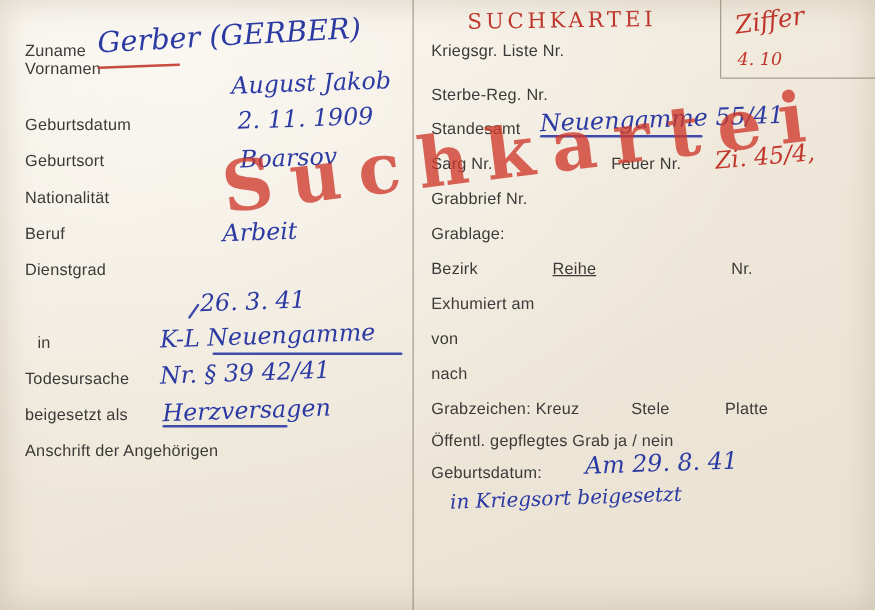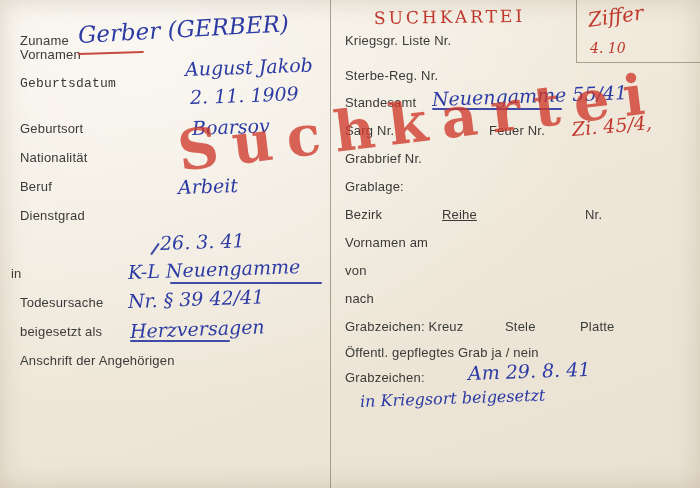--- a/index.html
+++ b/index.html
@@ -140,48 +140,48 @@
   <div class="v-line" id="v-line-main"></div>
   <div class="v-line" id="v-line-right"></div>
   <div id="h-line-right"></div>
 
   <div id="suchkartei-title">SUCHKARTEI</div>
   <div id="ziffer">Ziffer</div>
   <div id="ziffer-num">4. 10</div>
 
   <div class="lbl" style="left:20px; top:33px;">Zuname</div>
   <div class="lbl" style="left:20px; top:47px;">Vornamen</div>
-  <div class="lbl" style="left:20px; top:76px;font-family:Liberation Mono, monospace;">Geburtsdatum</div>
+  <div class="lbl" style="left:20px; top:92px;">Geburtsdatum</div>
   <div class="lbl" style="left:20px; top:121px;">Geburtsort</div>
   <div class="lbl" style="left:20px; top:150px;">Nationalität</div>
   <div class="lbl" style="left:20px; top:179px;">Beruf</div>
   <div class="lbl" style="left:20px; top:208px;">Dienstgrad</div>
-  <div class="lbl" style="left:11px; top:266px;">in</div>
+  <div class="lbl" style="left:30px; top:266px;">in</div>
   <div class="lbl" style="left:20px; top:295px;">Todesursache</div>
   <div class="lbl" style="left:20px; top:324px;">beigesetzt als</div>
   <div class="lbl" style="left:20px; top:353px;">Anschrift der Angehörigen</div>
 
   <div class="lbl" style="left:345px; top:68px;">Sterbe-Reg. Nr.</div>
   <div class="lbl" style="left:345px; top:33px;">Kriegsgr. Liste Nr.</div>
   <div class="lbl" style="left:345px; top:95px;">Standesamt</div>
   <div class="lbl" style="left:345px; top:123px;">Sarg Nr.</div>
   <div class="lbl" style="left:489px; top:123px;">Feuer Nr.</div>
   <div class="lbl" style="left:345px; top:151px;">Grabbrief Nr.</div>
   <div class="lbl" style="left:345px; top:179px;">Grablage:</div>
   <div class="lbl" style="left:345px; top:207px;text-align:center;">Bezirk</div>
   <div class="lbl" style="left:442px; top:207px;text-decoration:underline;">Reihe</div>
   <div class="lbl" style="left:585px; top:207px;">Nr.</div>
-  <div class="lbl" style="left:345px; top:235px;">Vornamen am</div>
+  <div class="lbl" style="left:345px; top:235px;">Exhumiert am</div>
   <div class="lbl" style="left:345px; top:263px;text-align:center;">von</div>
   <div class="lbl" style="left:345px; top:291px;">nach</div>
   <div class="lbl" style="left:345px; top:319px;">Grabzeichen: Kreuz</div>
   <div class="lbl" style="left:505px; top:319px;">Stele</div>
   <div class="lbl" style="left:580px; top:319px;">Platte</div>
   <div class="lbl" style="left:345px; top:345px;">Öffentl. gepflegtes Grab ja / nein</div>
-  <div class="lbl" style="left:345px; top:370px;">Grabzeichen:</div>
+  <div class="lbl" style="left:345px; top:370px;">Geburtsdatum:</div>
 
   <div class="hand ink-blue big slant" style="left:78px; top:22px;">Gerber  (GERBER)</div>
   <div class="ul" style="left:78px; top:52px; width:66px; transform:rotate(-2deg);"></div>
 
   <div class="hand ink-blue mid slant2" style="left:185px; top:58px;">August Jakob</div>
 
   <div class="hand ink-blue mid slant2" style="left:190px; top:86px;">2. 11. 1909</div>
 
   <div class="hand ink-blue mid slant2" style="left:192px; top:117px;">Boarsov</div>
 

